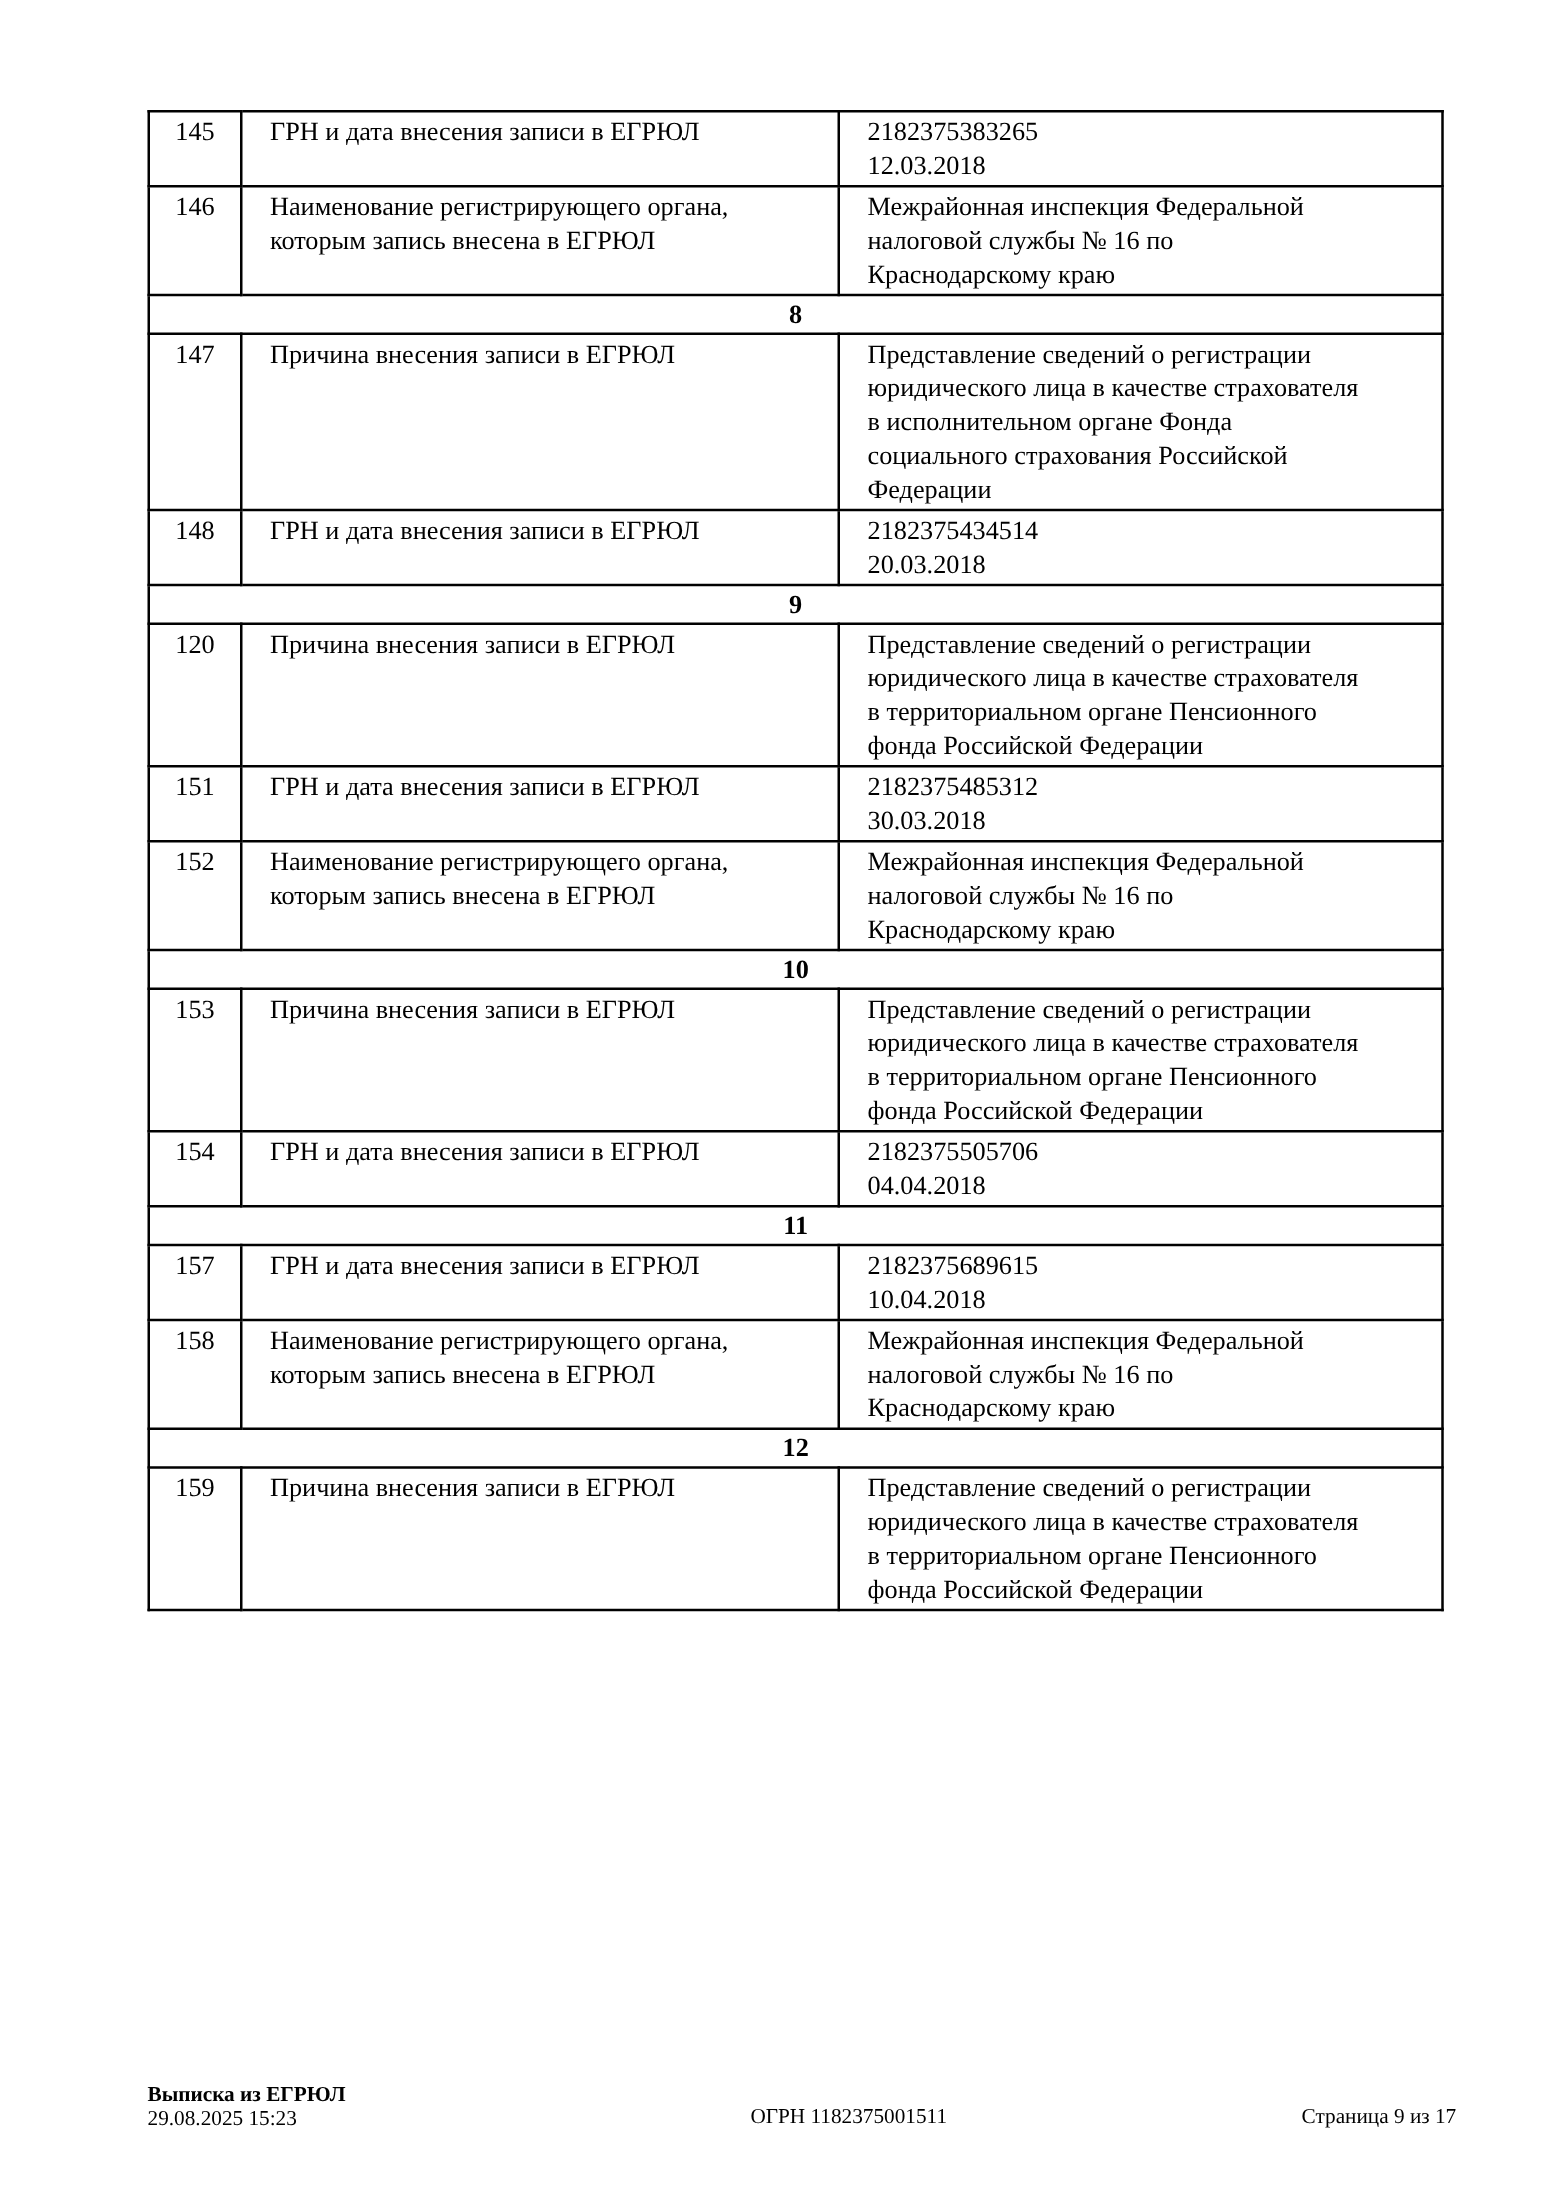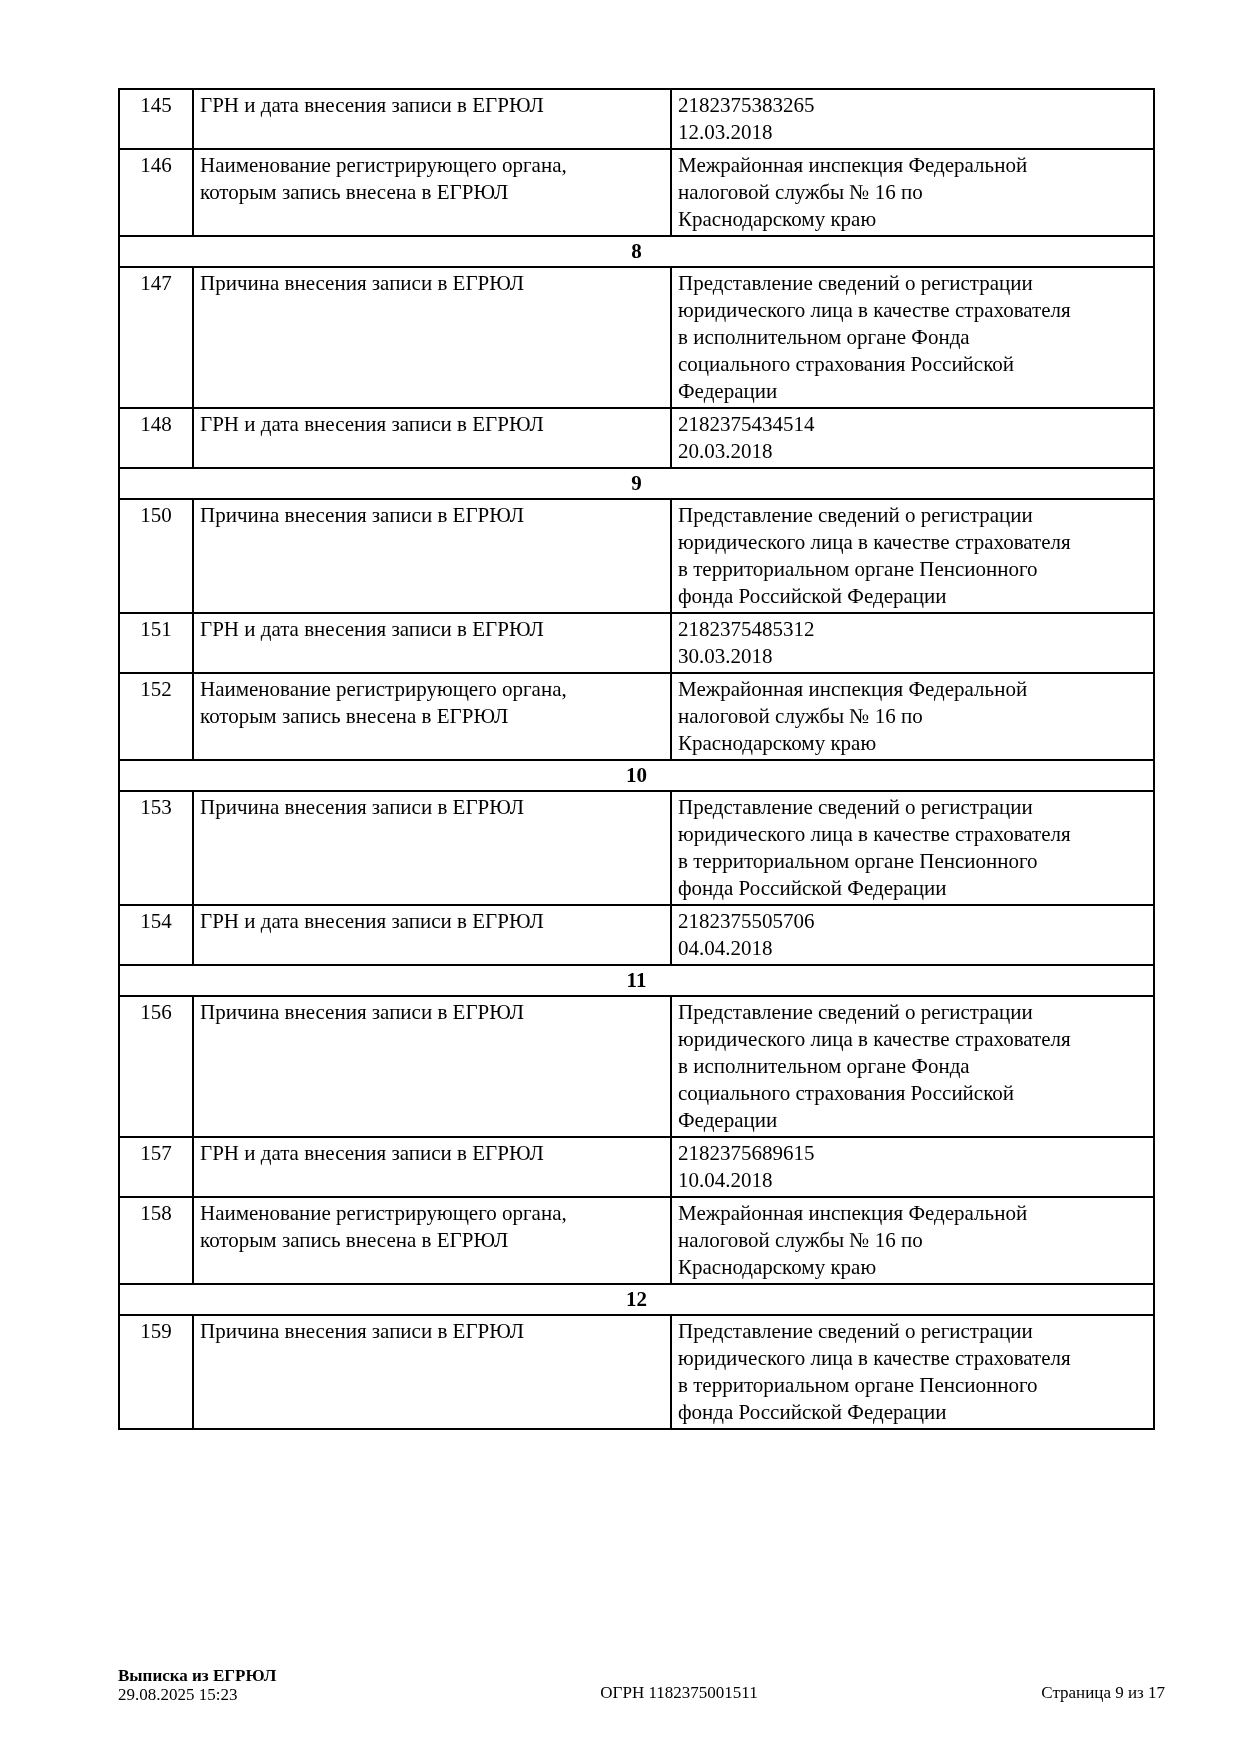--- a/index.html
+++ b/index.html
@@ -27,21 +27,21 @@
     table-layout: fixed;
   }
   table.egrul col.c-num   { width: 74px; }
   table.egrul col.c-label { width: 478px; }
   table.egrul col.c-value { width: 483px; }
   table.egrul td {
     border: 2px solid #000000;
     vertical-align: top;
     font-size: 21px;
     line-height: 27px;
-    padding: 2px 5px 2px 6px;
+    padding: 2px 5px 2px 22px;
     white-space: pre-line;
     overflow: hidden;
   }
   table.egrul td.num {
     text-align: center;
     white-space: normal;
     padding: 2px 2px;
   }
   table.egrul tr.section-row td {
     text-align: center;
@@ -121,21 +121,21 @@
         <tr>
           <td class="num">148</td>
           <td class="label">ГРН и дата внесения записи в ЕГРЮЛ</td>
           <td class="value">2182375434514
 20.03.2018</td>
         </tr>
         <tr class="section-row">
           <td colspan="3">9</td>
         </tr>
         <tr>
-          <td class="num">150</td>
+          <td class="num">120</td>
           <td class="label">Причина внесения записи в ЕГРЮЛ</td>
           <td class="value">Представление сведений о регистрации
 юридического лица в качестве страхователя
 в территориальном органе Пенсионного
 фонда Российской Федерации</td>
         </tr>
         <tr>
           <td class="num">151</td>
           <td class="label">ГРН и дата внесения записи в ЕГРЮЛ</td>
           <td class="value">2182375485312
@@ -161,29 +161,20 @@
 фонда Российской Федерации</td>
         </tr>
         <tr>
           <td class="num">154</td>
           <td class="label">ГРН и дата внесения записи в ЕГРЮЛ</td>
           <td class="value">2182375505706
 04.04.2018</td>
         </tr>
         <tr class="section-row">
           <td colspan="3">11</td>
-        </tr>
-        <tr>
-          <td class="num">156</td>
-          <td class="label">Причина внесения записи в ЕГРЮЛ</td>
-          <td class="value">Представление сведений о регистрации
-юридического лица в качестве страхователя
-в исполнительном органе Фонда
-социального страхования Российской
-Федерации</td>
         </tr>
         <tr>
           <td class="num">157</td>
           <td class="label">ГРН и дата внесения записи в ЕГРЮЛ</td>
           <td class="value">2182375689615
 10.04.2018</td>
         </tr>
         <tr>
           <td class="num">158</td>
           <td class="label">Наименование регистрирующего органа,

